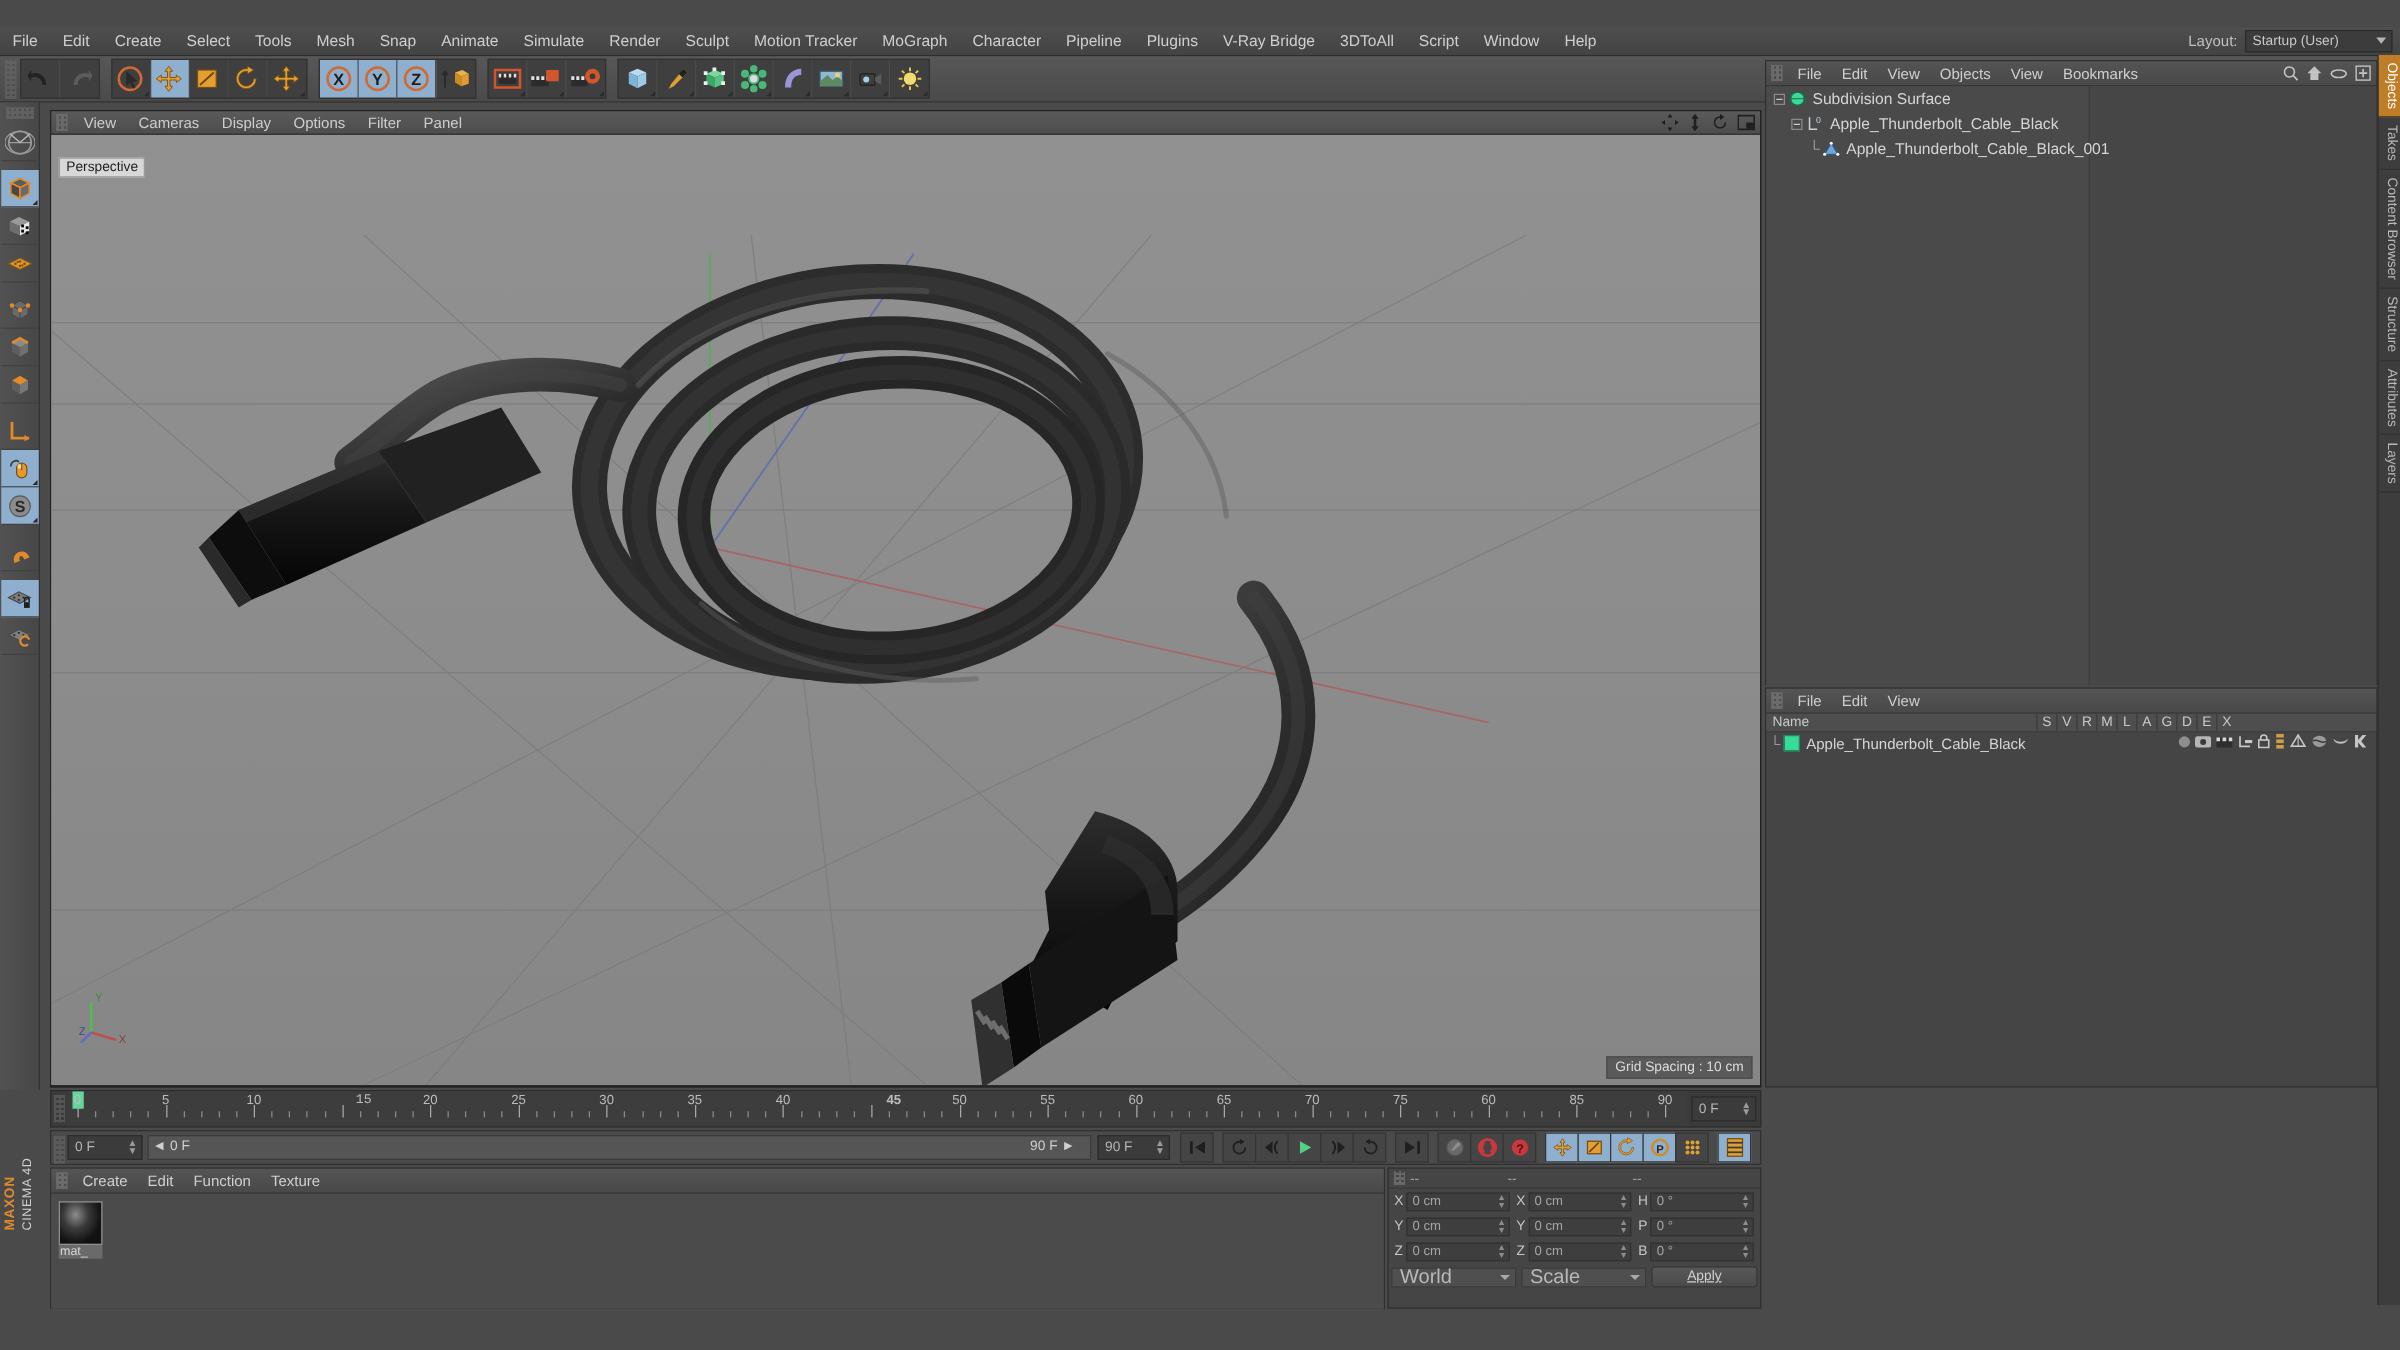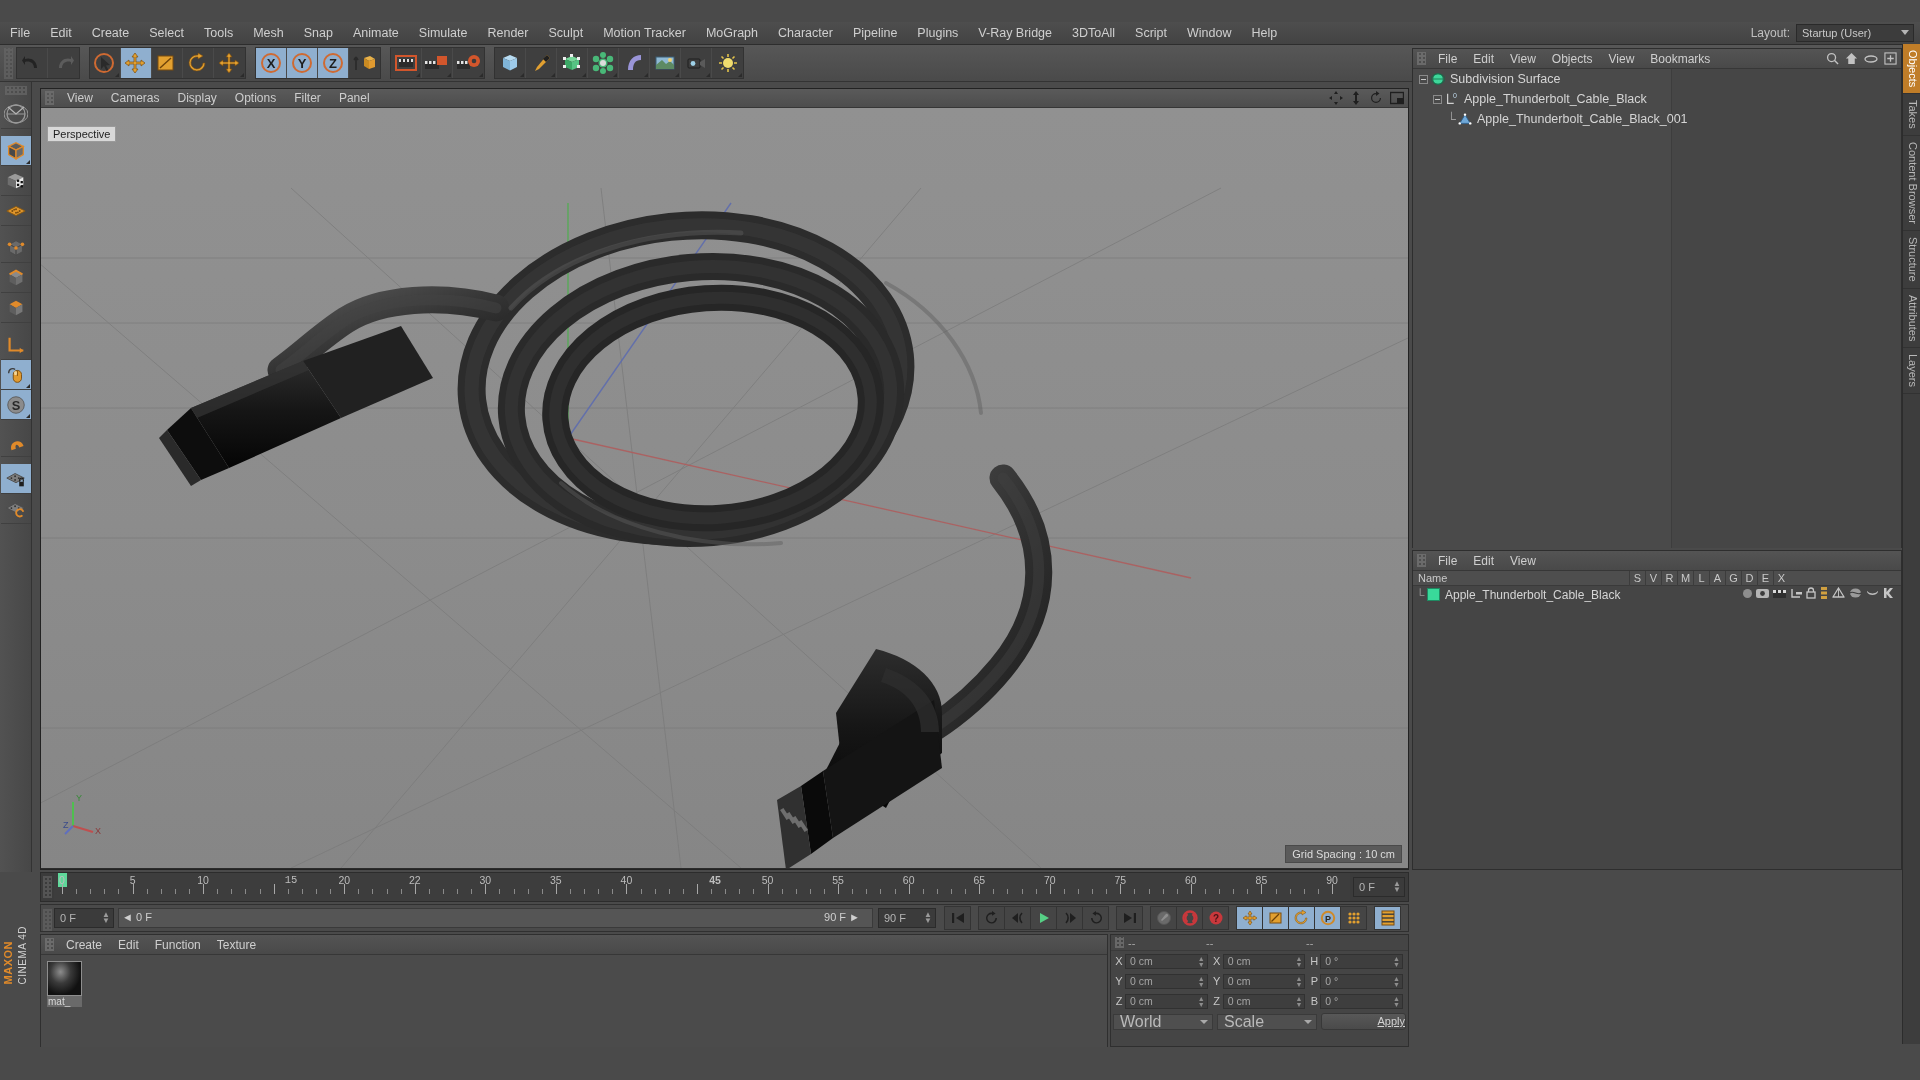--- a/index.html
+++ b/index.html
@@ -169,21 +169,21 @@
   .co-row { display:flex; align-items:center; height:20px; padding:0 2px; }
   .co-lab { width:12px; font-size:11px; color:#c7c7c7; text-align:center; }
   .co-in { flex:1; height:15px; background:#3e3e3e; border:1px solid #313131; font-size:10.5px;
            color:#a5a5a5; line-height:13px; padding-left:4px; position:relative; margin-right:3px;}
   .co-in .sp { position:absolute; right:2px; top:1px; font-size:7px; color:#8d8d8d; line-height:6px;}
   .co-btm { display:flex; align-items:center; padding:2px; gap:4px; }
   .co-sel { flex:1; height:16px; background:#4f4f4f; border:1px solid #3a3a3a; font-size:16px; color:#b9b9b9;
             line-height:14px; padding-left:6px; position:relative;}
   .co-sel .arw { position:absolute; right:4px; top:5px; border-left:4px solid transparent;border-right:4px solid transparent;border-top:4px solid #a9a9a9; }
   .co-apply { width:85px; height:17px; background:linear-gradient(to bottom,#585858,#4a4a4a);
-              border:1px solid #383838; border-radius:3px; font-size:11px; color:#d2d2d2; text-align:right; line-height:15px;text-decoration:underline;}
+              border:1px solid #383838; border-radius:3px; font-size:11px; color:#d2d2d2; text-align:center; line-height:15px;text-decoration:underline;}
 
   
   .statusbar { position:absolute; left:0; bottom:0; width:1920px; height:22px; background:#3e3e3e;
                border-top:1px solid #2b2b2b; display:flex; align-items:center; }
   .sb-grip { width:9px;height:13px;margin:0 5px;
     background-image: repeating-linear-gradient(0deg,#6e6e6e 0 2px, transparent 2px 4px),
                       repeating-linear-gradient(90deg,#6e6e6e 0 2px, transparent 2px 4px); opacity:.6;}
   .sb-text { font-size:12px; color:#c6c6c6; }
 
   
@@ -841,21 +841,21 @@
         <div class="tl-num" style="left: 8px;">0</div>
         <div class="tl-tickM" style="left: 78.5556px;"></div>
         <div class="tl-num" style="left: 78.5556px;">5</div>
         <div class="tl-tickM" style="left: 149.111px;"></div>
         <div class="tl-num" style="left: 149.111px;">10</div>
         <div class="tl-tickM" style="left: 219.667px;"></div>
         <div class="tl-num" style="left: 237px; font-family: Liberation Mono, monospace;">15</div>
         <div class="tl-tickM" style="left: 290.222px;"></div>
         <div class="tl-num" style="left: 290.222px;">20</div>
         <div class="tl-tickM" style="left: 360.778px;"></div>
-        <div class="tl-num" style="left: 360.778px;">22</div>
+        <div class="tl-num" style="left: 360.778px;">25</div>
         <div class="tl-tickM" style="left: 431.333px;"></div>
         <div class="tl-num" style="left: 431.333px;">30</div>
         <div class="tl-tickM" style="left: 501.889px;"></div>
         <div class="tl-num" style="left: 501.889px;">35</div>
         <div class="tl-tickM" style="left: 572.444px;"></div>
         <div class="tl-num" style="left: 572.444px;">40</div>
         <div class="tl-tickM" style="left: 643px;"></div>
         <div class="tl-num" style="left: 661px; font-weight: bold;">45</div>
         <div class="tl-tickM" style="left: 713.556px;"></div>
         <div class="tl-num" style="left: 713.556px;">50</div>

